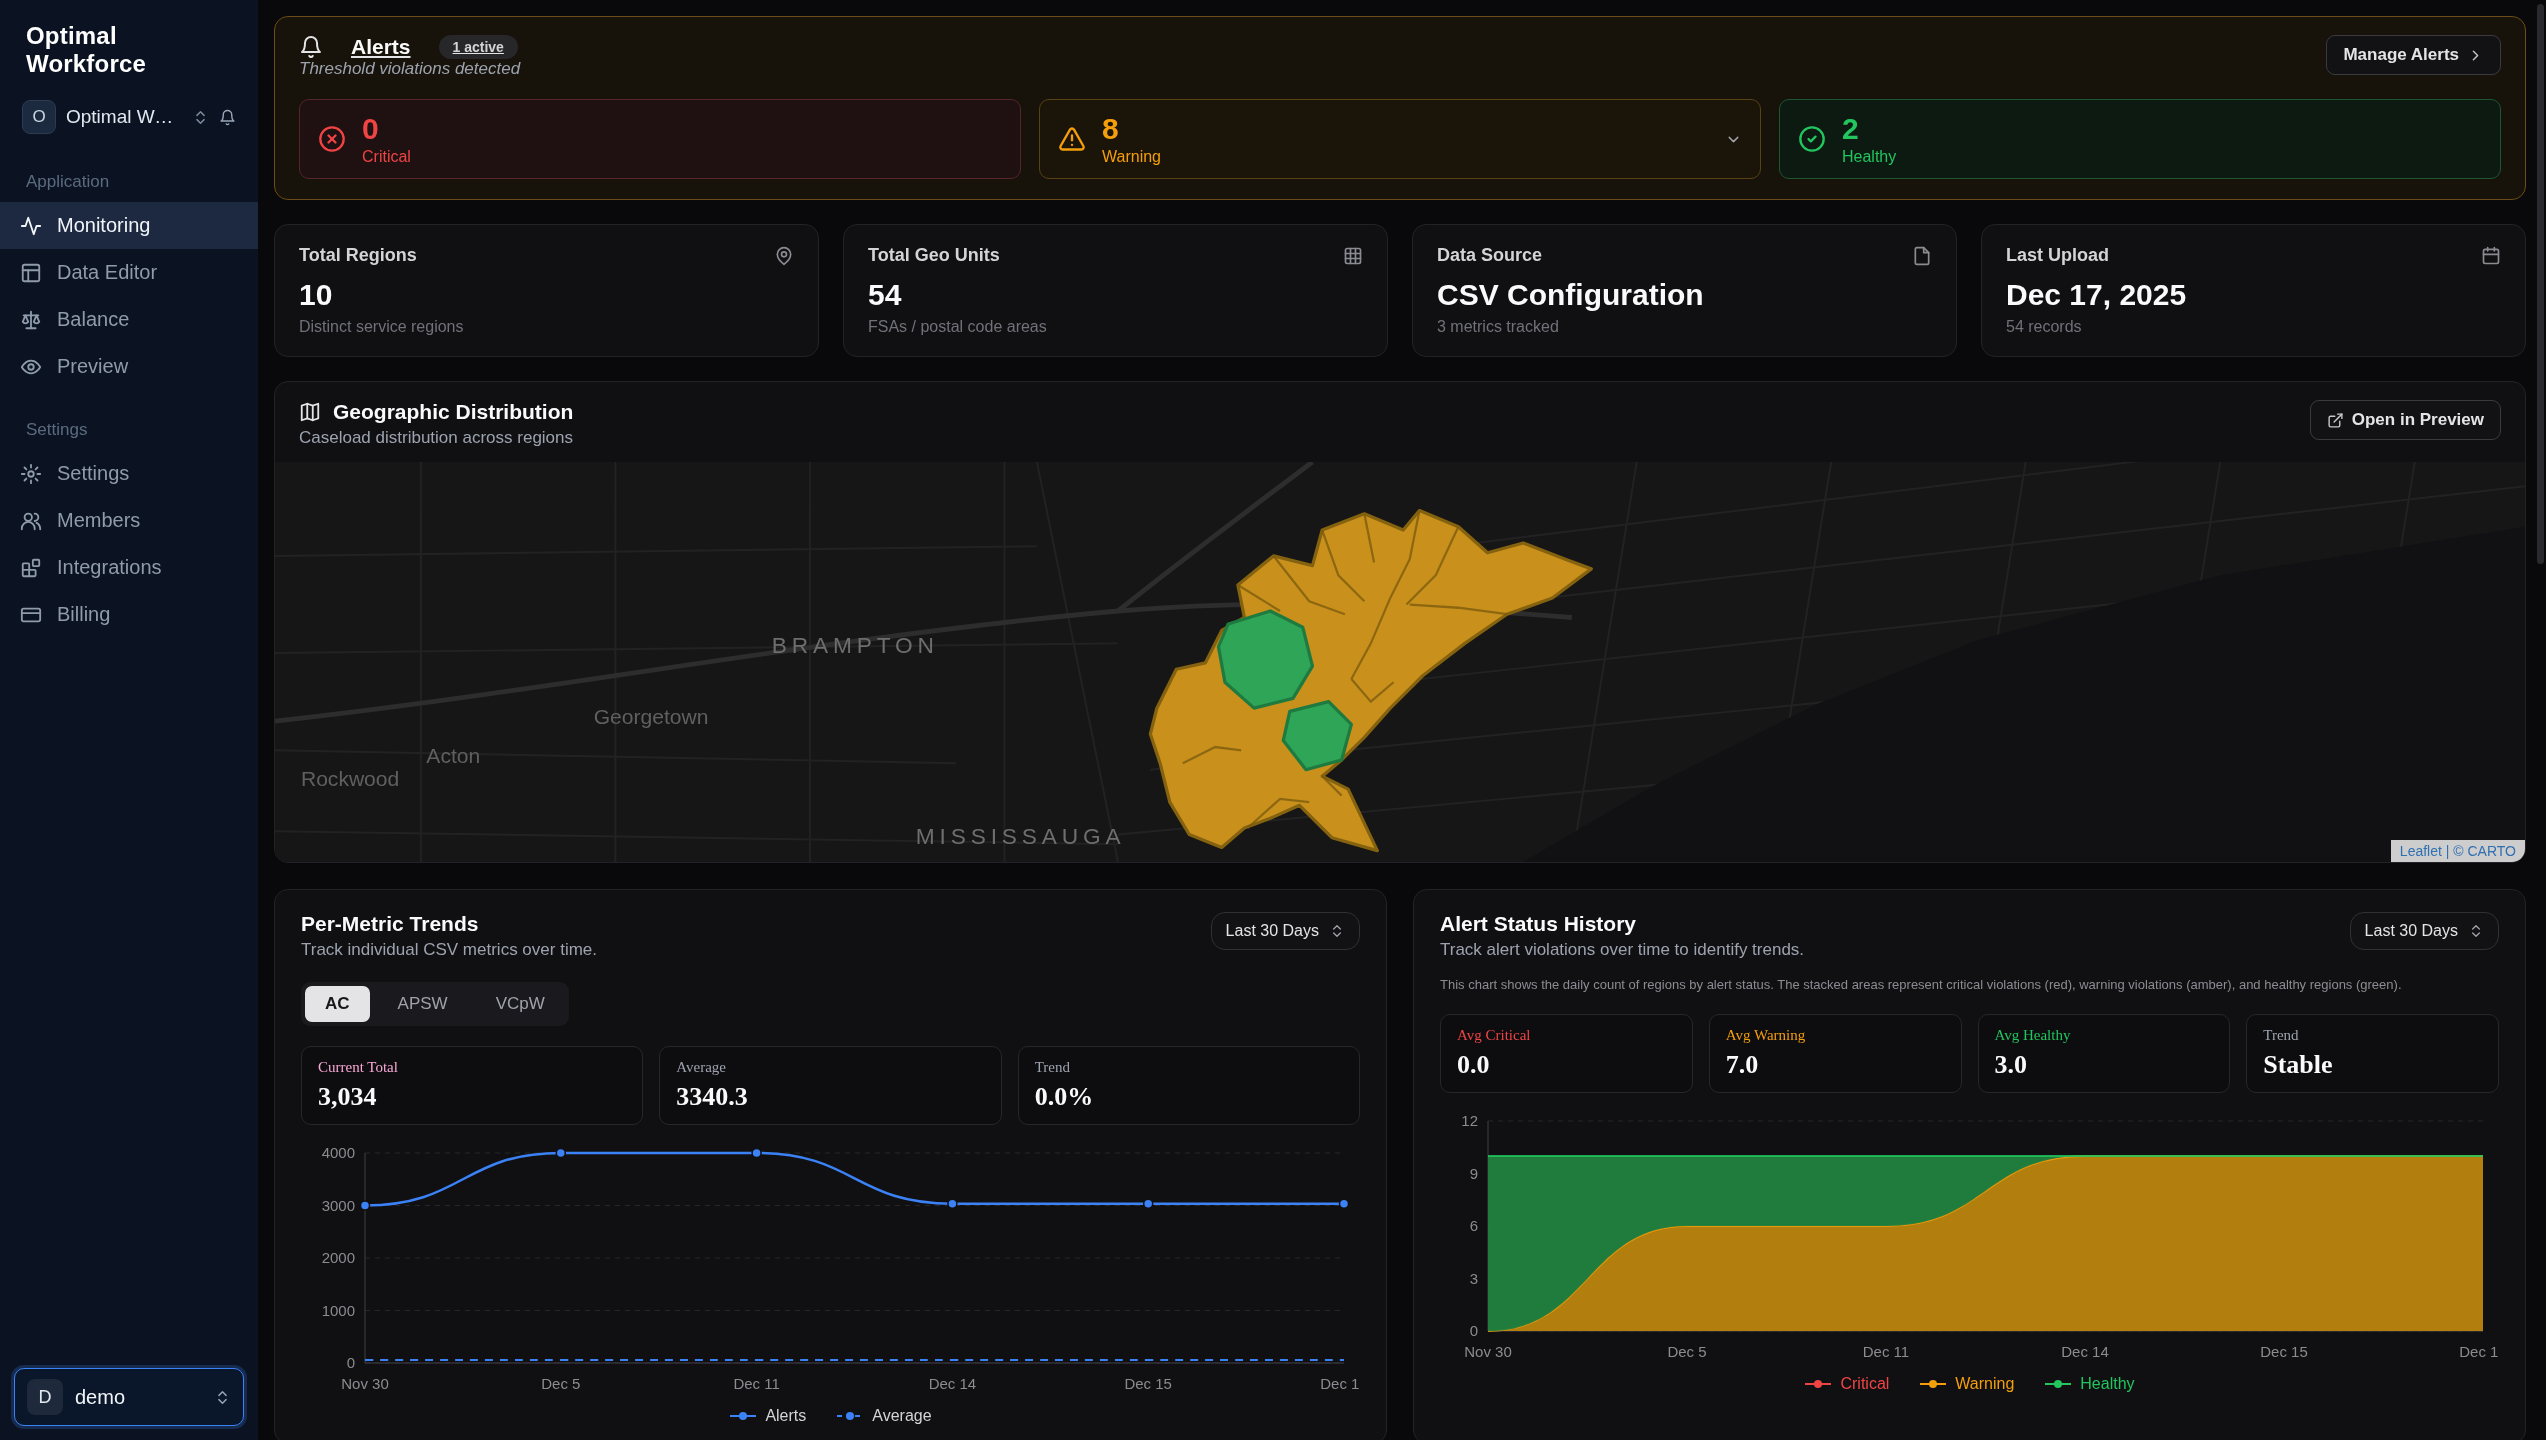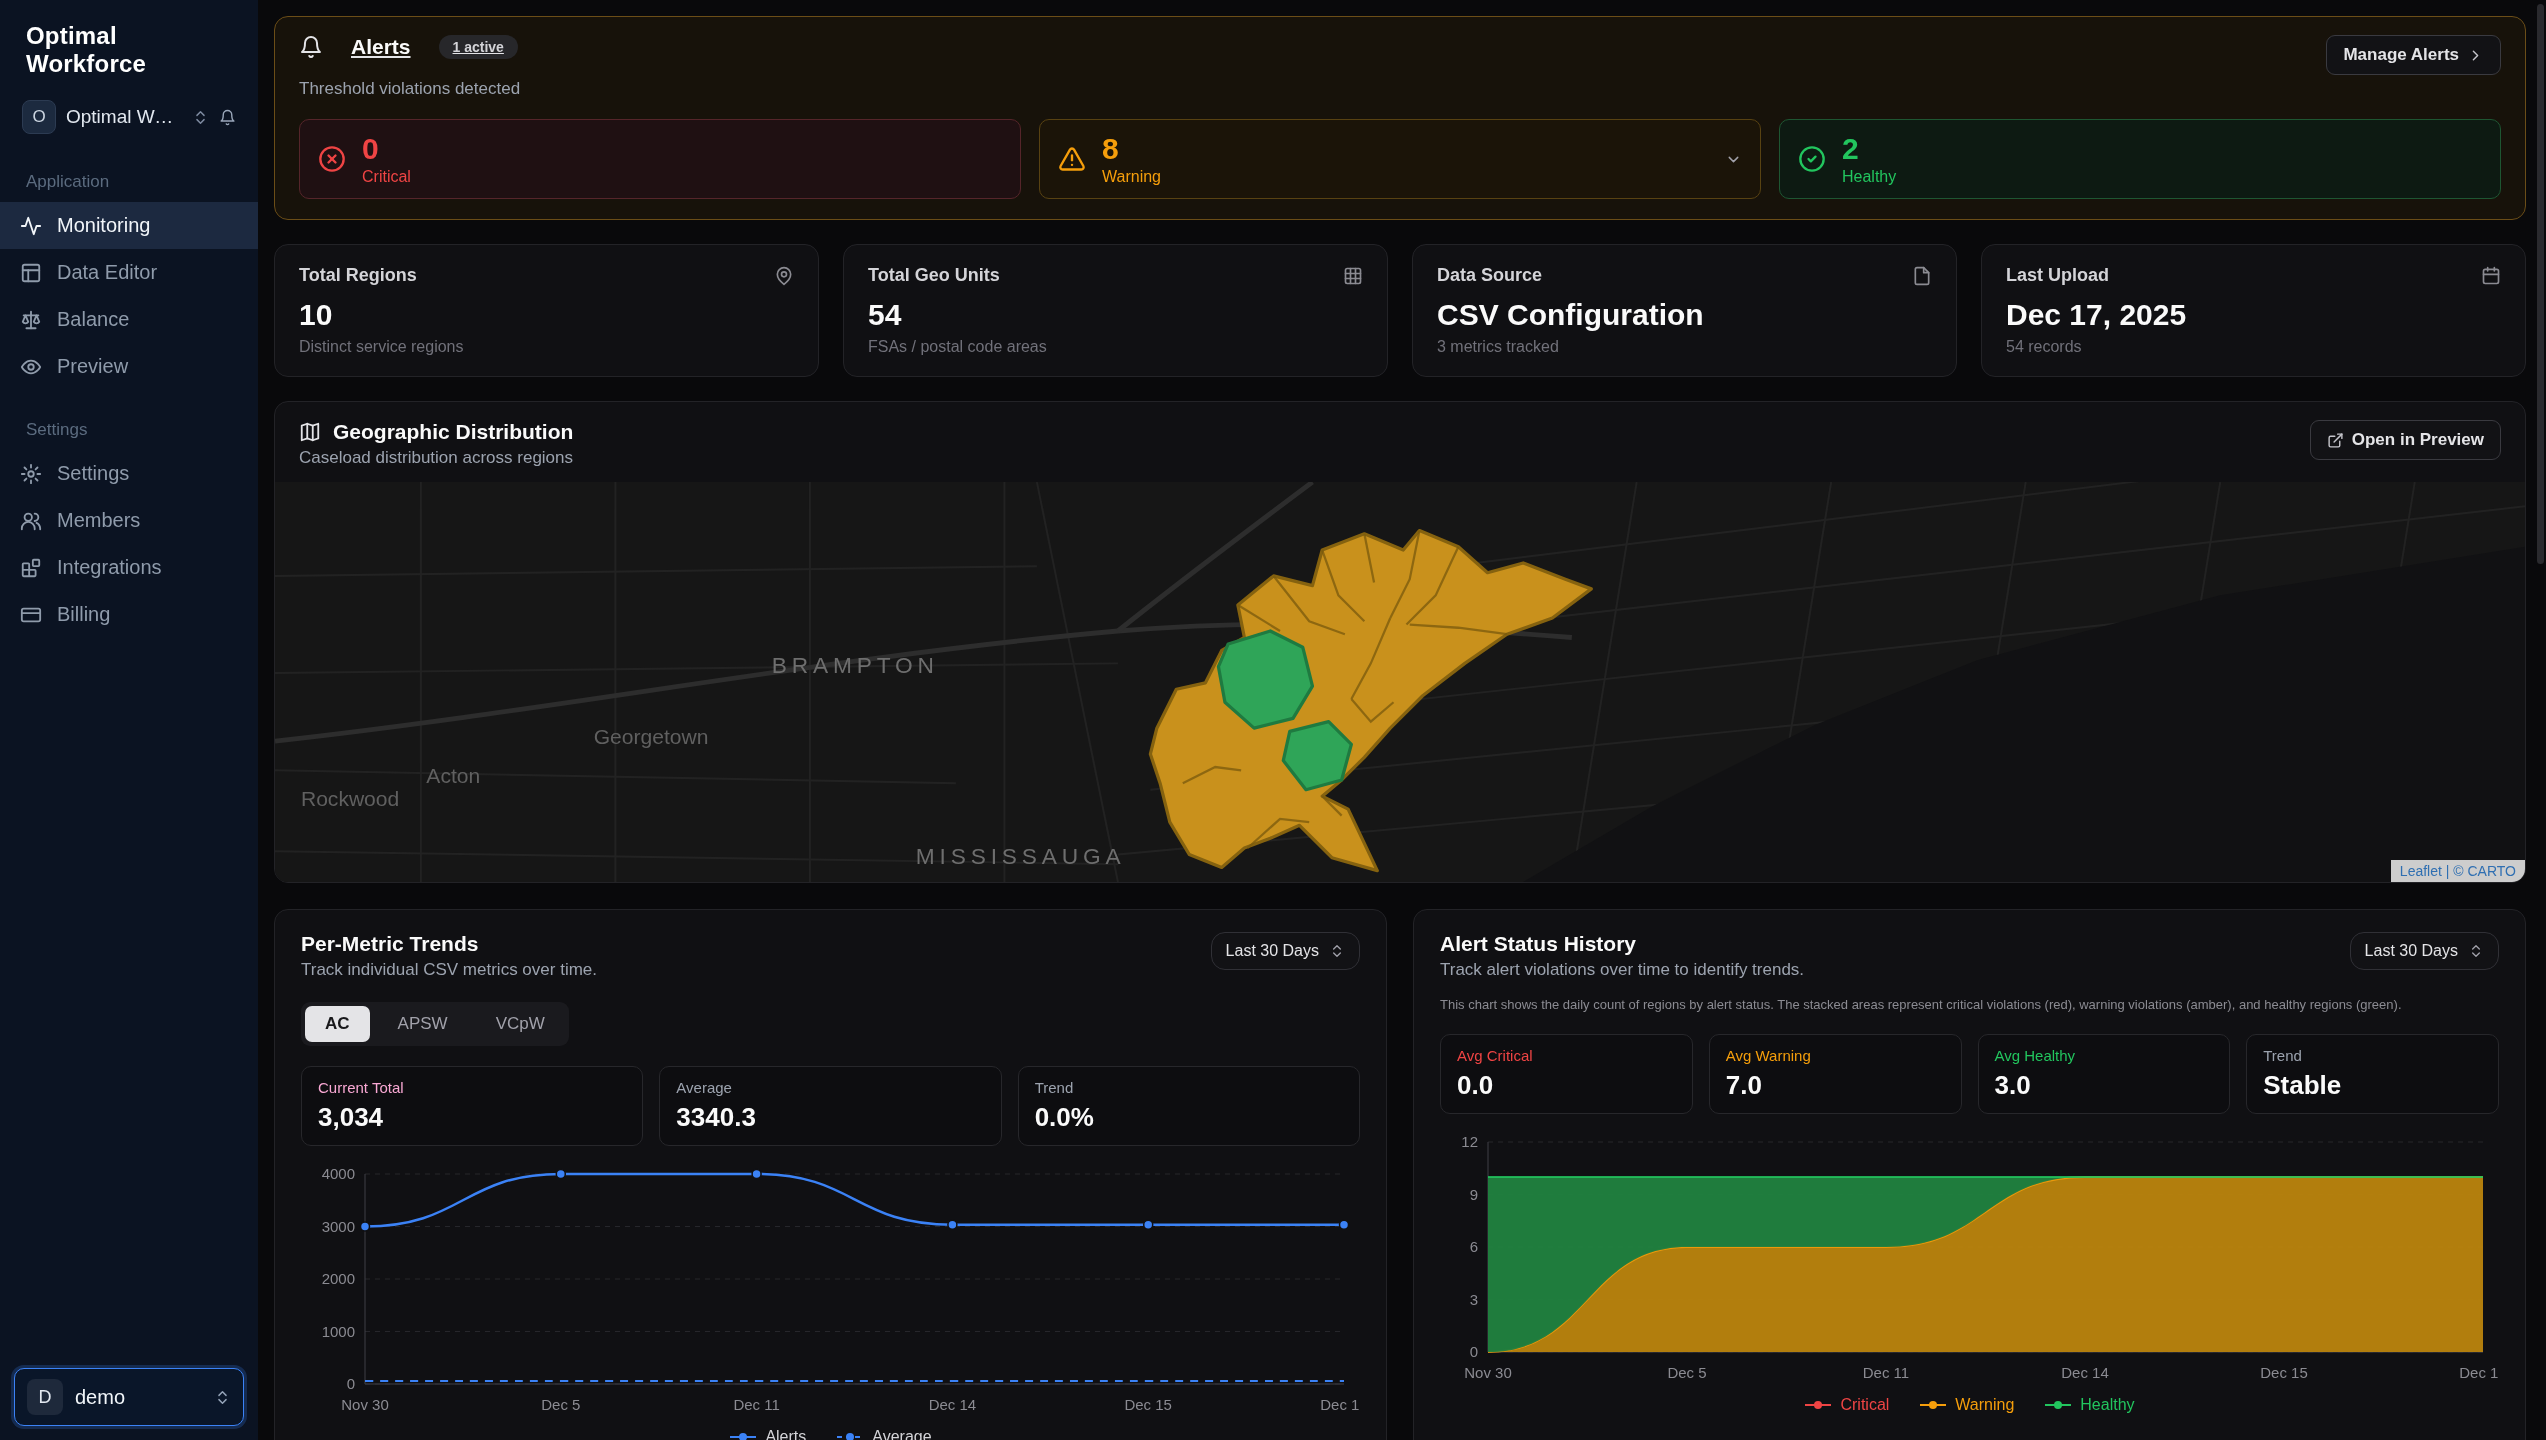--- a/index.html
+++ b/index.html
@@ -33,21 +33,21 @@
 
   
   .main { position:absolute; left:258px; top:0; right:0; bottom:0; padding:16px 20px 0 16px; overflow:hidden; }
 
   .alerts-panel { border:1px solid #6b4d17; background:#17120a; border-radius:14px; padding:18px 24px 20px; margin-bottom:24px; }
   .alerts-header { display:flex; justify-content:space-between; align-items:flex-start; }
   .alerts-title-row { display:flex; align-items:center; gap:28px;text-decoration:underline; }
   .alerts-title-row .icon { color:#e4e4e7; } .alerts-title-row .icon svg { width:24px; height:24px; }
   .alerts-title { font-size:21px; font-weight:700; color:#fafafa; }
   .badge { background:#27272a; border-radius:999px; padding:4px 14px; font-size:14px; color:#d4d4d8; font-weight:600; }
-  .alerts-subtitle { margin-top:20px; font-size:17px; color:#9ca3af; }
+  .alerts-subtitle { margin-top:0; font-size:17px; color:#9ca3af;font-style:italic; }
   .btn { display:inline-flex; align-items:center; gap:8px; background:#121215; border:1px solid #3a3a40; color:#e4e4e7; border-radius:9px; padding:9px 16px; font-size:17px; font-weight:600; cursor:pointer; font-family:inherit; }
   .btn .icon { color:#c5c5cb; }
   .status-row { display:flex; gap:18px; margin-top:20px; }
   .status-card { flex:1; display:flex; align-items:center; gap:16px; border-radius:10px; padding:12px 18px; }
   .status-col { display:flex; flex-direction:column; gap:2px; }
   .status-value { font-size:30px; font-weight:700; }
   .status-label { font-size:16px; }
   .status-card.critical { background:#1f1012; border:1px solid #55252a; color:#ef4444; }
   .status-card.warning  { background:#1b1408; border:1px solid #584212; color:#f59e0b; }
   .status-card.healthy  { background:#0d1a12; border:1px solid #1e5632; color:#22c55e; }
@@ -76,21 +76,21 @@
   .chart-header { display:flex; justify-content:space-between; align-items:flex-start; }
   .select { display:inline-flex; align-items:center; gap:10px; background:#121215; border:1px solid #303036; border-radius:14px; padding:9px 14px; font-size:16px; color:#e4e4e7; cursor:pointer; }
   .select .icon { color:#a1a1aa; } .select .icon svg { width:16px; height:16px; }
   .tabs { display:inline-flex; background:#1a1a1e; border-radius:9px; padding:4px; margin-top:22px; gap:8px; }
   .tab { padding:8px 20px; border-radius:7px; font-size:17px; color:#a1a1aa; cursor:pointer; border:none; background:transparent; font-family:inherit; }
   .tab.active { background:#e4e4e7; color:#18181b; font-weight:600; }
   .chart-desc { margin-top:16px; font-size:13px; color:#8b8b92; line-height:1.4; }
   .stat-boxes { display:grid; gap:16px; margin-top:20px; }
   .stat-boxes.cols-3 { grid-template-columns:repeat(3,1fr); }
   .stat-boxes.cols-4 { grid-template-columns:repeat(4,1fr); }
-  .mini-stat { border:1px solid #27272b; border-radius:10px; padding:12px 16px; background:#0d0d10; }
+  .mini-stat { border:1px solid #27272b; border-radius:10px; padding:12px 16px; background:#0d0d10;font-family:Liberation Serif, serif; }
   .mini-label { font-size:15px; color:#9ca3af; }
   .mini-label.blue { color:#f9a8d4; } .mini-label.red { color:#ef4444; }
   .mini-label.amber { color:#f59e0b; } .mini-label.green { color:#22c55e; }
   .mini-value { margin-top:6px; font-size:26px; font-weight:700; color:#fafafa; }
   .chart-wrap { margin-top:16px; height:258px; }
   svg.plot { width:100%; height:100%; display:block; }
   .legend { display:flex; justify-content:center; gap:30px; margin-top:8px; align-items:center; }
   .legend-item { display:inline-flex; align-items:center; gap:8px; font-size:16px; color:#d4d4d8; cursor:pointer; }
   .legend-item.red { color:#ef4444; } .legend-item.amber { color:#f59e0b; } .legend-item.green { color:#22c55e; }
   .legend-marker svg { width:28px; height:12px; display:block; }

